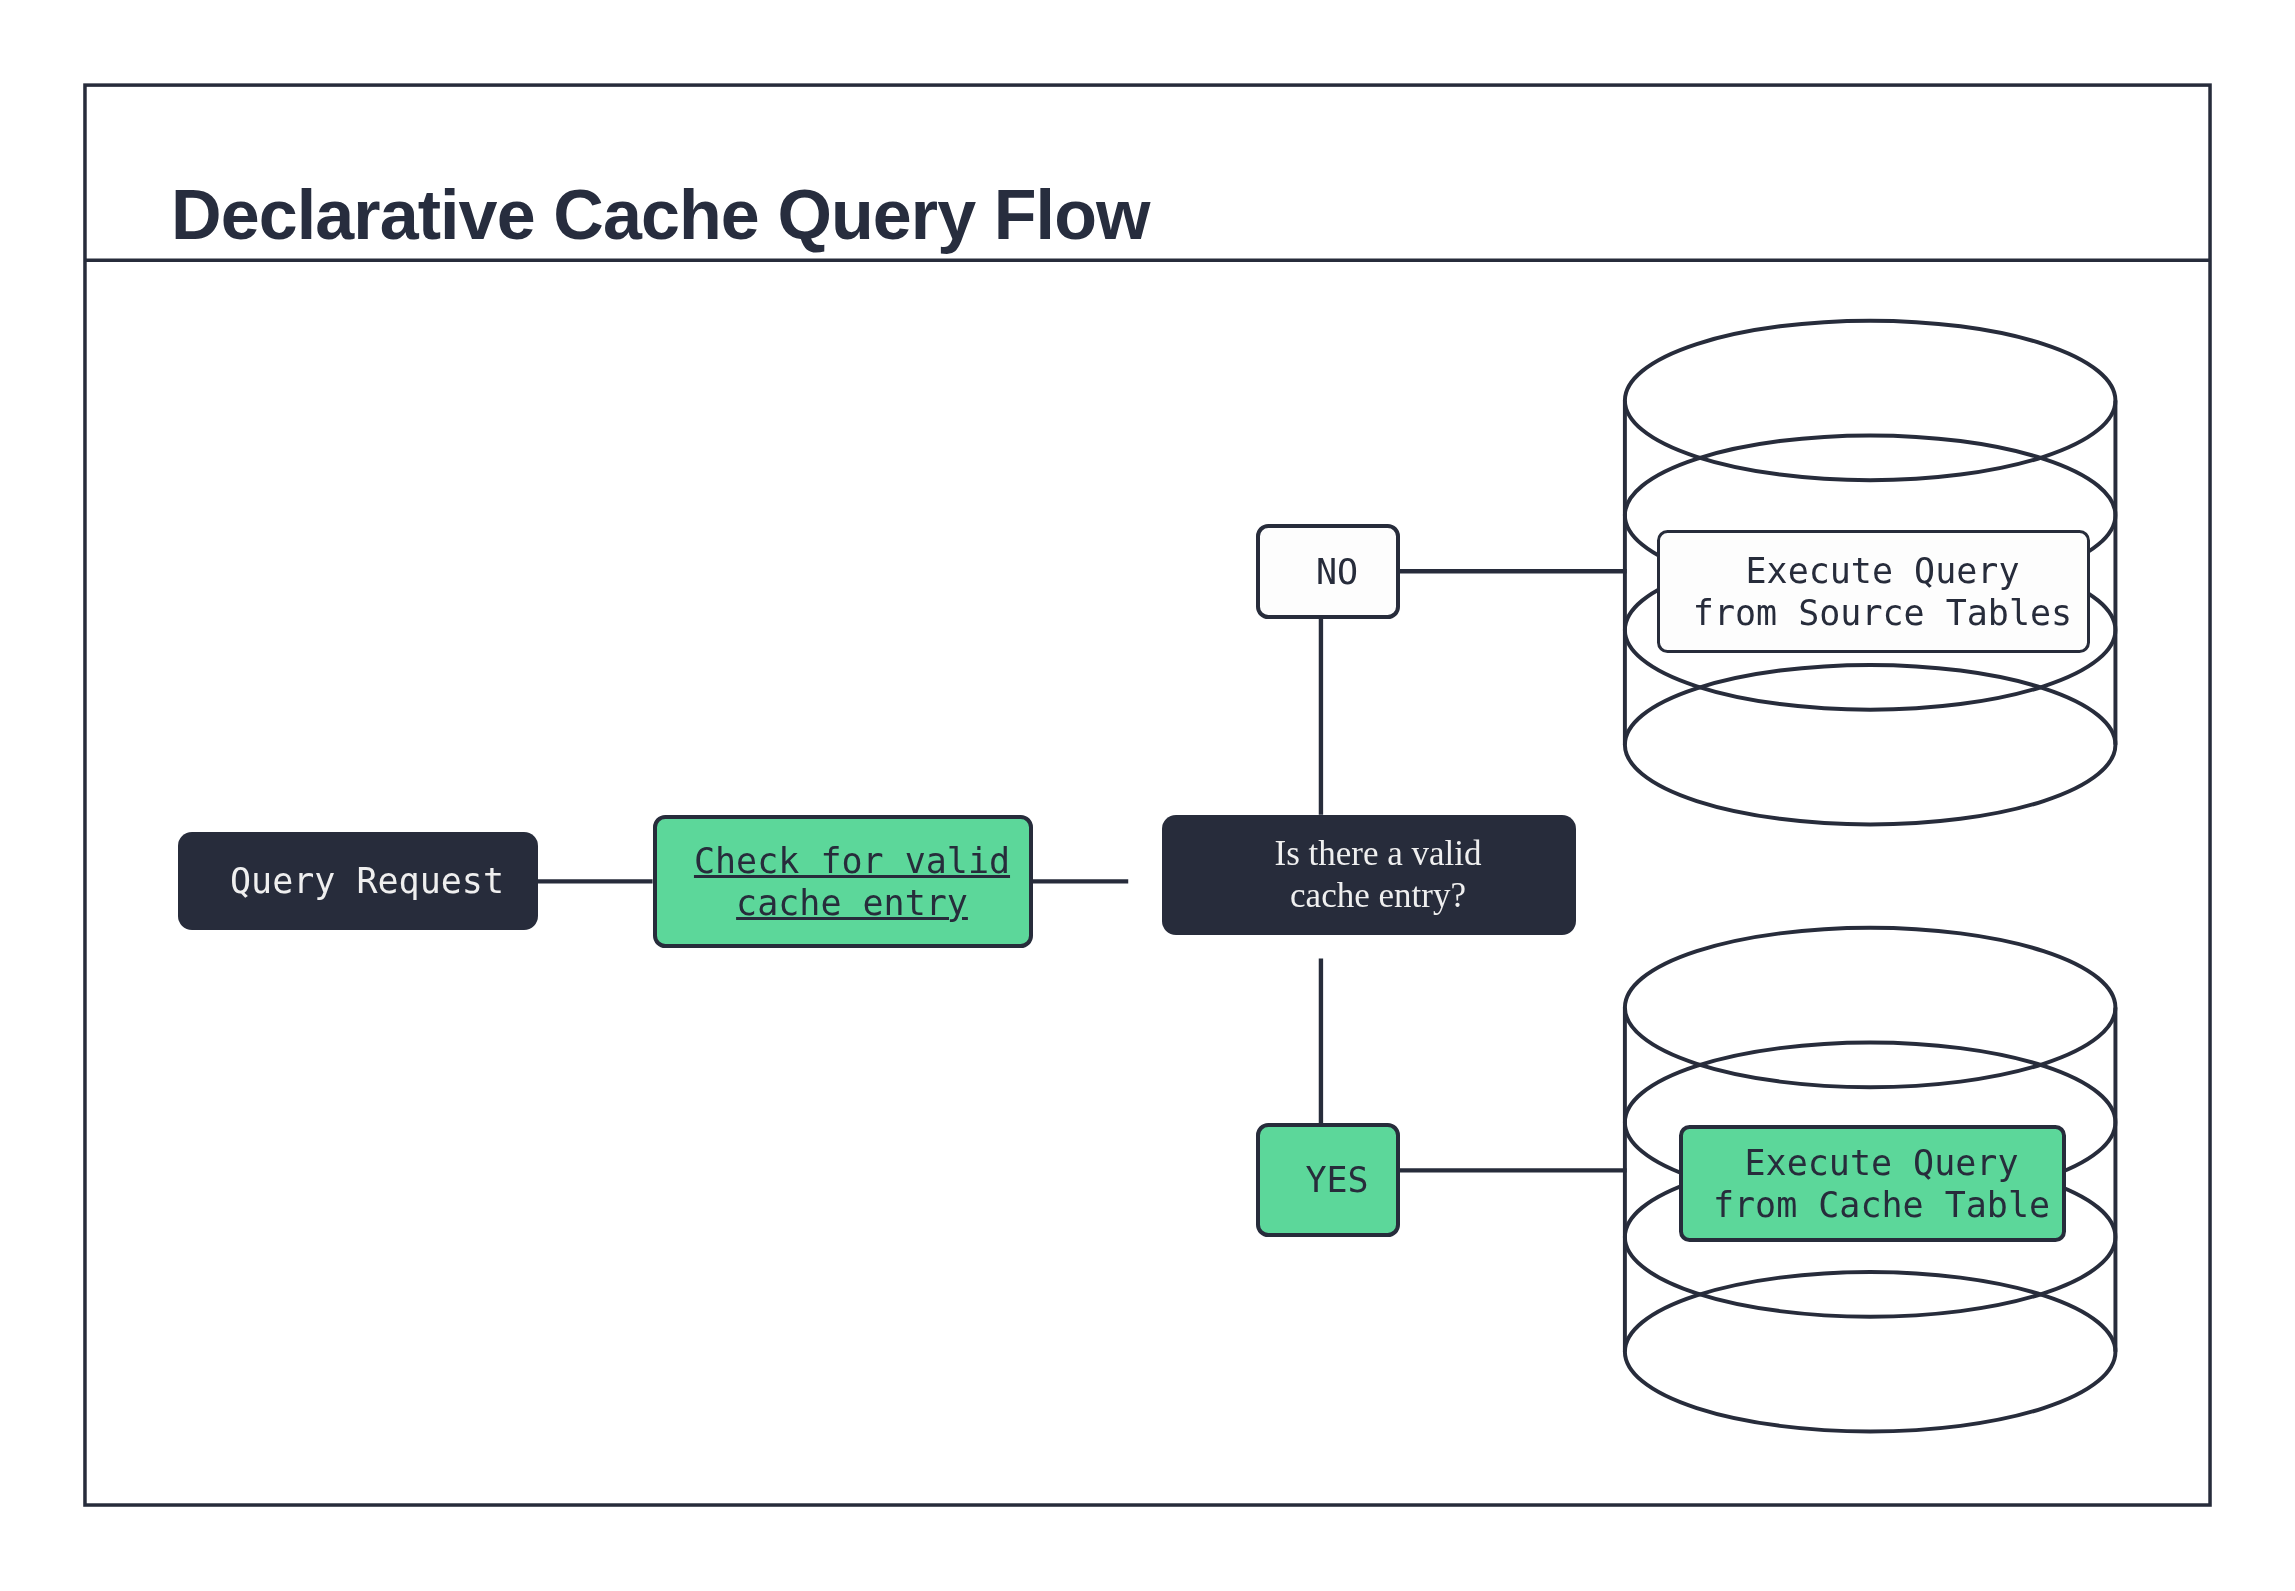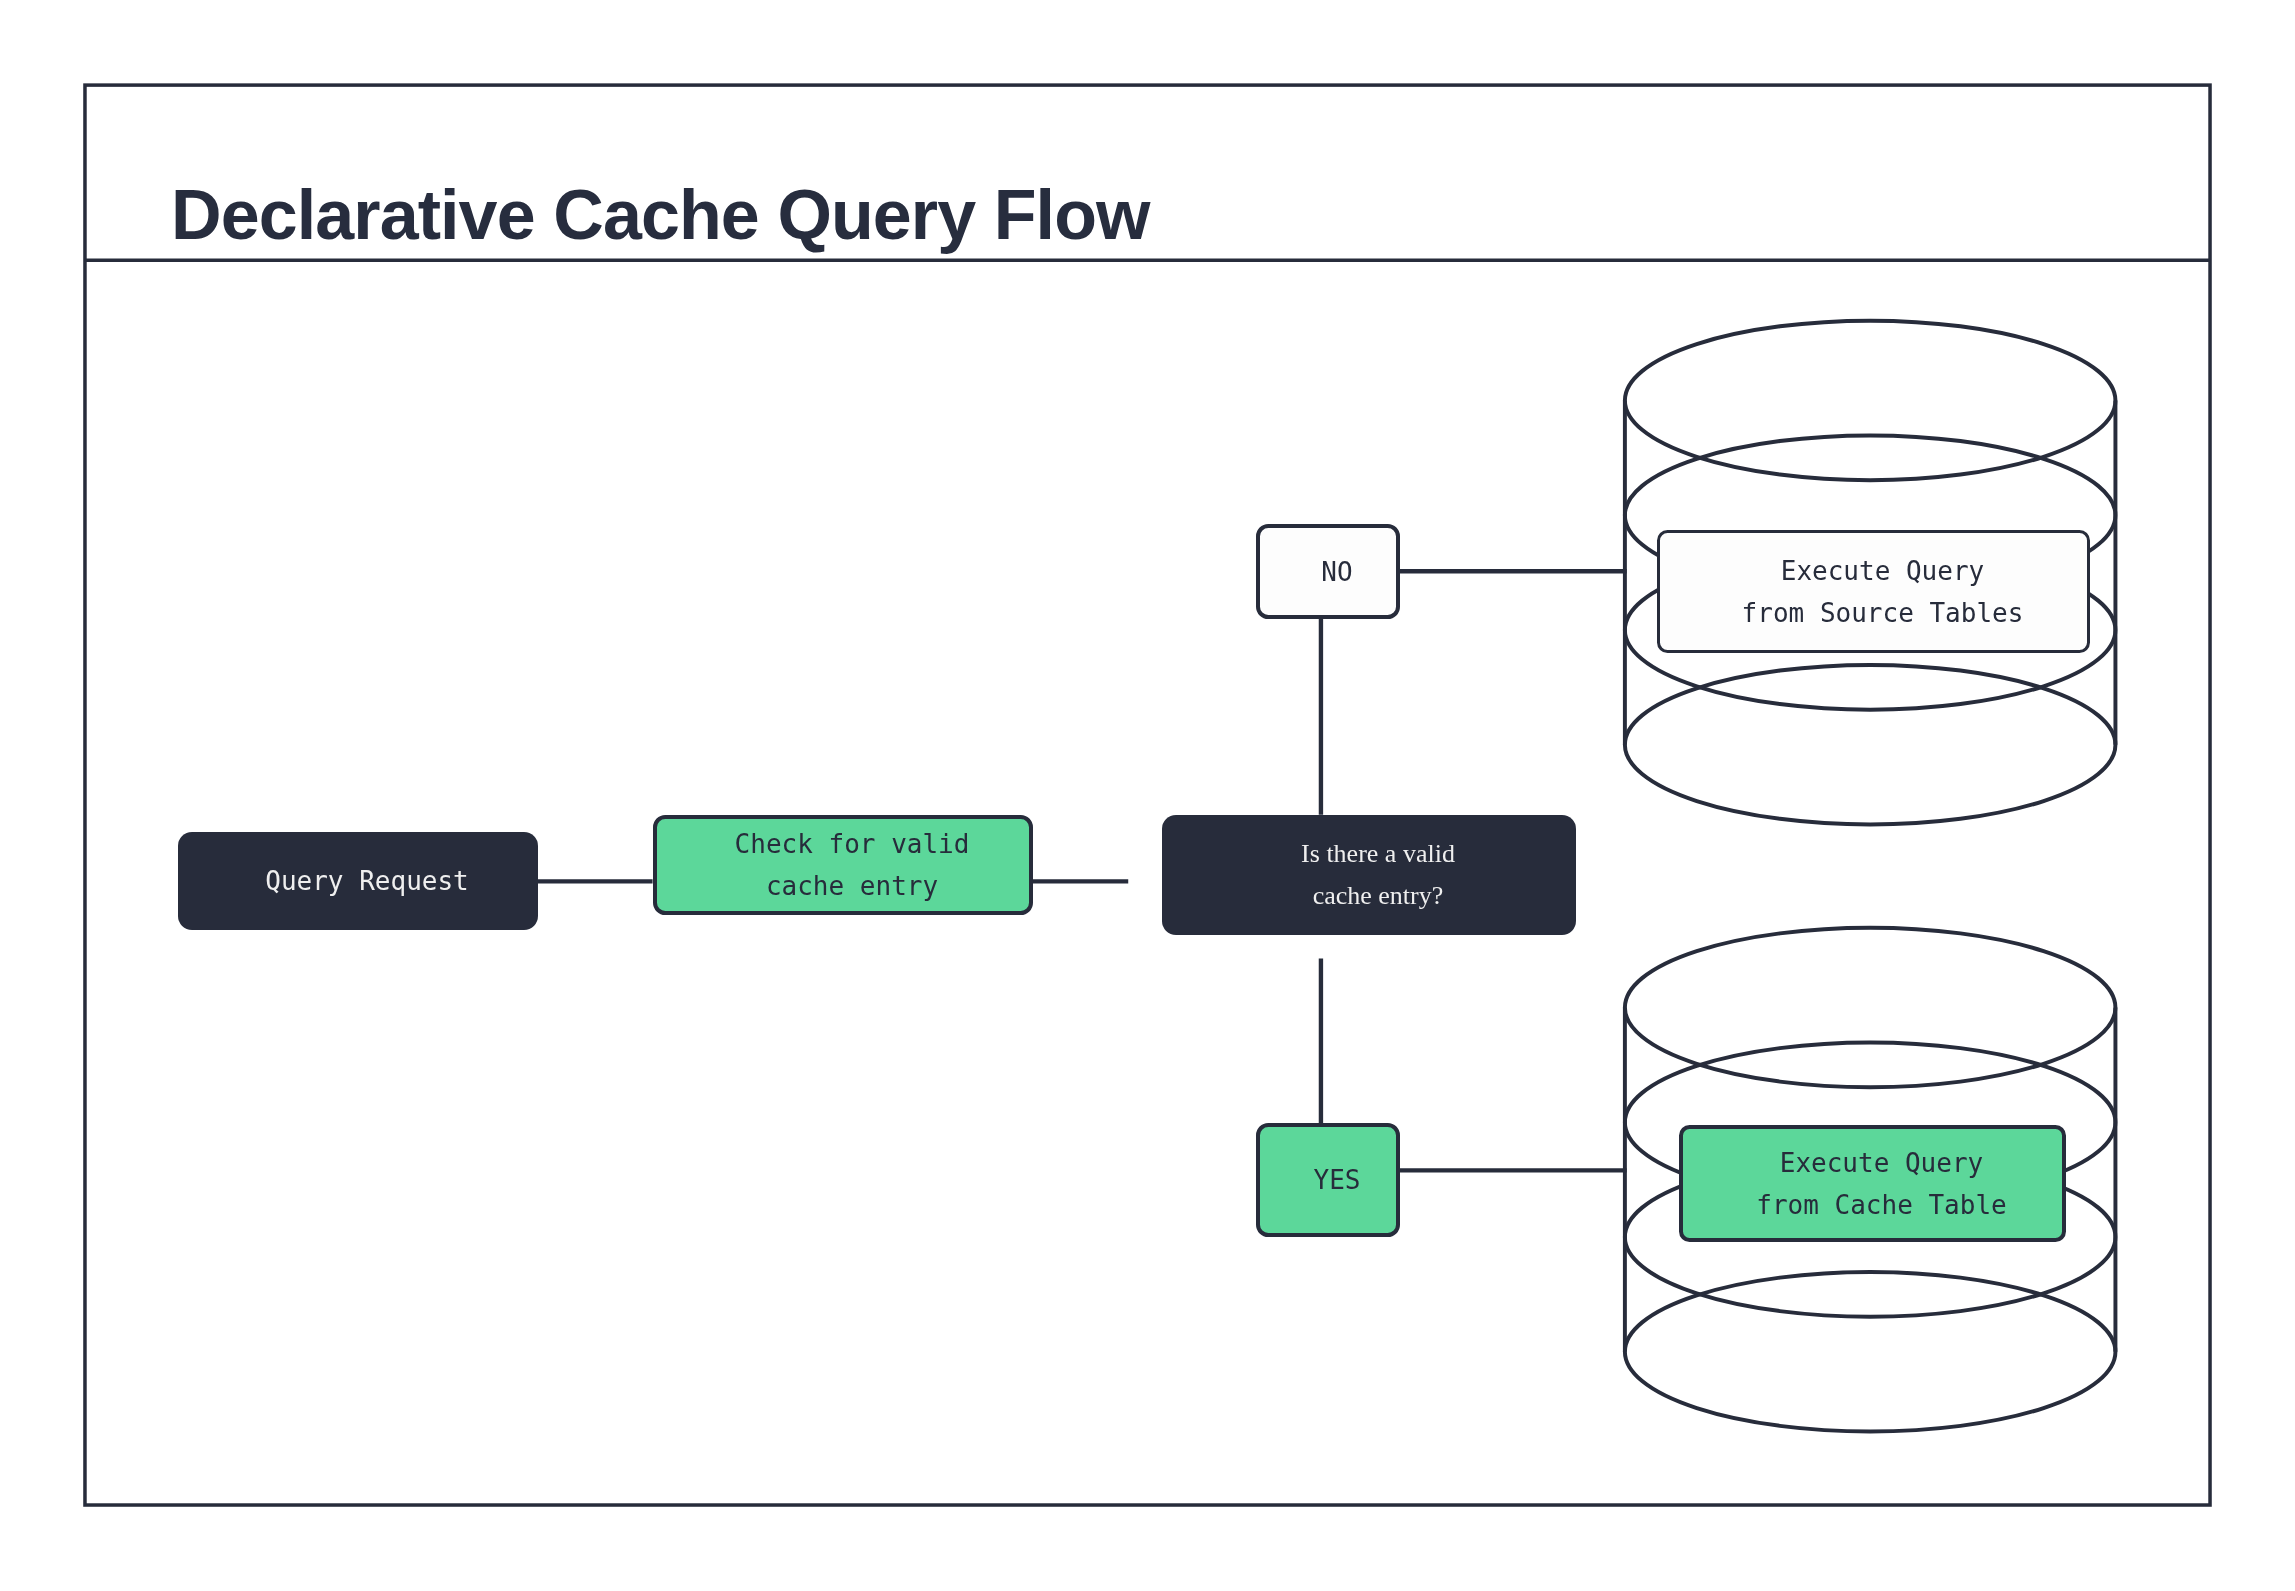--- a/index.html
+++ b/index.html
@@ -25,35 +25,35 @@
     z-index: 2;
     margin-top: 43px;
   }
 
   .node {
     position: absolute;
     box-sizing: border-box;
     display: flex; align-items: center; justify-content: center;
     text-align: center;
     white-space: pre-line;
-    font-size: 26px;
+    font-size: 35px;
     line-height: 42px;
     font-weight: 500;
     z-index: 2;
     padding-left: 18px;
   }
   .node--dark  { background: #272C3B; color: #EFEFEF; border-radius: 14px; text-align: center; }
   .node--green { background: #5CD79A; color: #272C3B; border: 4.4px solid #272C3B; border-radius: 12.3px; }
   .node--white { background: #FDFDFD; color: #272C3B; border: 4.4px solid #272C3B; border-radius: 12.3px; }
 
   .db-label--white { background: #FDFDFD; color: #272C3B; border: 3.5px solid #272C3B; border-radius: 10.5px; }
   .db-label--green { background: #5CD79A; color: #272C3B; border: 4.4px solid #272C3B; border-radius: 10.5px; }
 
   #node-query-request { left: 178px;  top: 832px;  width: 360px; height: 98px; }
-  #node-check-cache   { left: 653px;  top: 815px;  width: 380px; height: 100px; }
+  #node-check-cache   { left: 653px;  top: 815px;  width: 380px; height: 133px; text-decoration: underline; }
   #node-decision      { left: 1162px; top: 815px;  width: 414px; height: 120px; font-family: Liberation Serif, serif; }
   #node-no            { left: 1256px; top: 524px;  width: 144px; height: 95px; }
   #node-yes           { left: 1256px; top: 1123px; width: 144px; height: 114px; }
   #label-source-db    { left: 1657px; top: 530px;  width: 433px; height: 123px; }
   #label-cache-db     { left: 1679px; top: 1125px; width: 387px; height: 117px; }
 </style>
 </head>
 <body>
 
 <div id="canvas">

